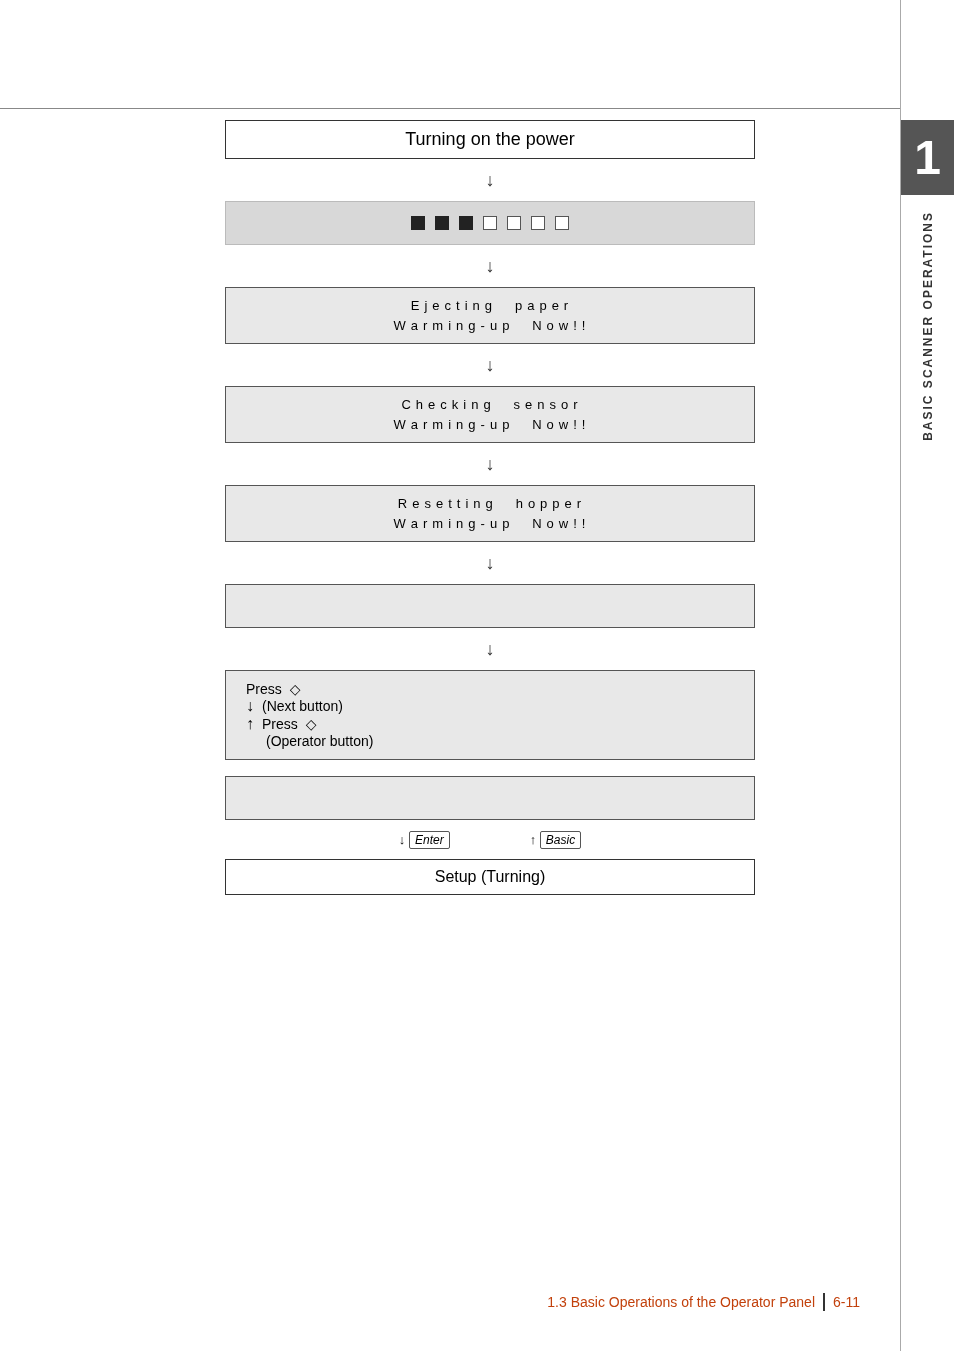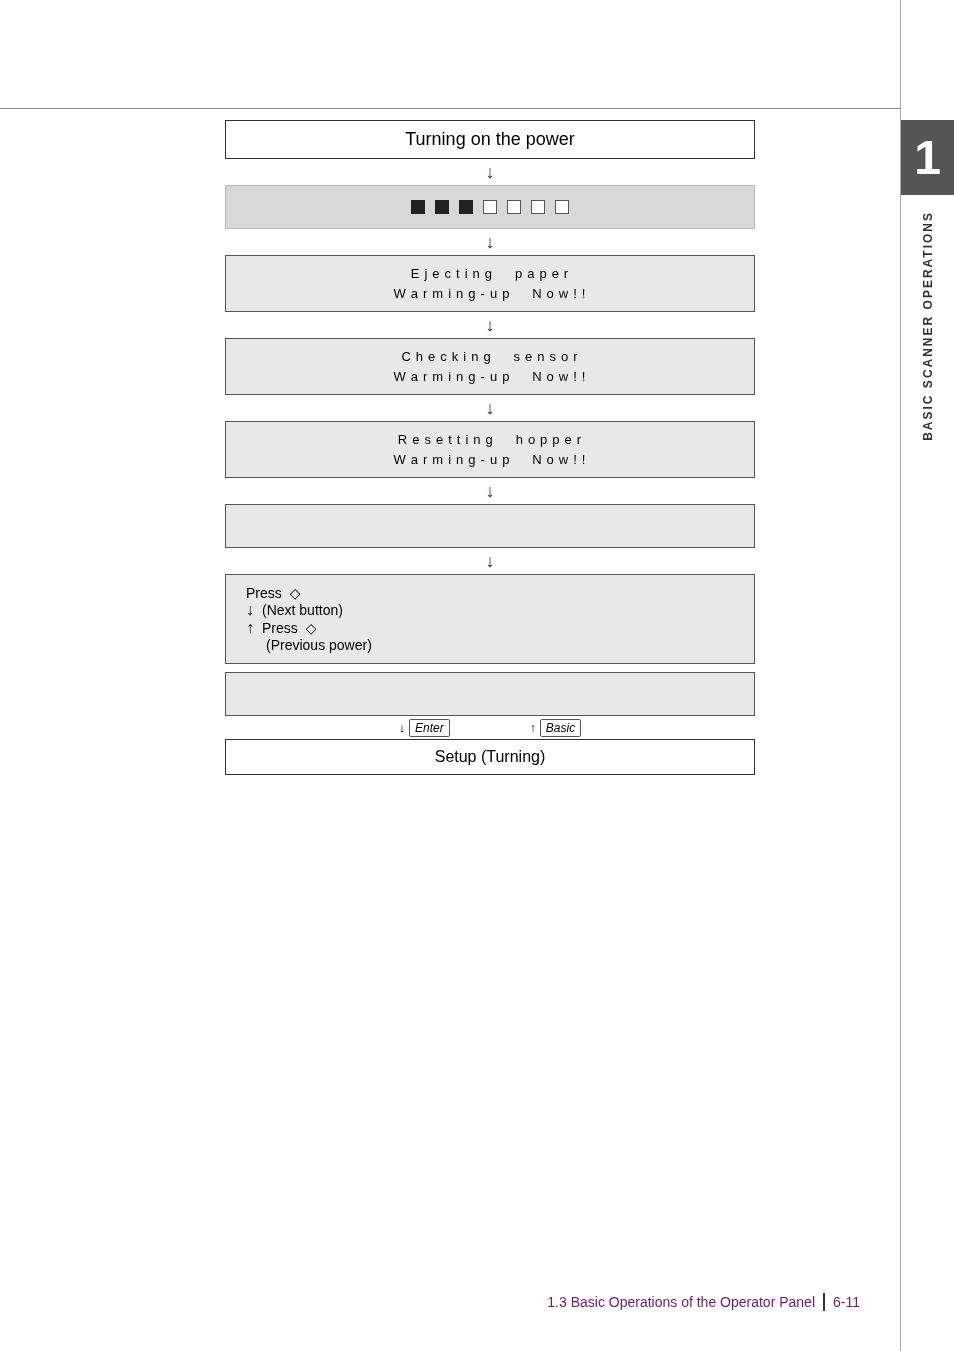--- a/index.html
+++ b/index.html
@@ -64,21 +64,21 @@
       left: 130px;
       width: 720px;
     }
 
     
     .flowchart {
       width: 100%;
       display: flex;
       flex-direction: column;
       align-items: center;
-      gap: 0;
+      gap: 8px;
     }
 
     
     .fc-box {
       border: 1.5px solid #333;
       background: #fff;
       text-align: center;
       padding: 8px 20px;
       width: 530px;
     }
@@ -203,21 +203,21 @@
     .footer {
       position: absolute;
       bottom: 40px;
       left: 0;
       width: 900px;
       display: flex;
       justify-content: flex-end;
       align-items: center;
       padding-right: 40px;
       font-size: 14px;
-      color: #701a75;
+      color: #c2410c;
     }
 
     .footer-divider {
       width: 2px;
       height: 18px;
       background: #333;
       margin: 0 8px;
     }
   </style>
 </head>
@@ -387,21 +387,21 @@
             <span>(Next button)</span>
           </div>
         </div>
         <div class="nav-col-right">
           <div class="nav-item-row">
             <span style="font-size:16px; margin-right:4px;">↑</span>
             <span>Press</span>
             <span style="margin-left:4px;">◇</span>
           </div>
           <div class="nav-item-row">
-            <span style="margin-left:20px;">(Previous power)</span>
+            <span style="margin-left:20px;">(Operator button)</span>
           </div>
         </div>
       </div>
     </div>
 
     <div style="width:530px; border:1px solid #555; background:#e8e8e8; height:44px; margin-top:8px;"></div>
 
     <div class="enter-exit-row" style="width:530px; justify-content: center; gap: 80px; font-style: italic;">
       <div>
         <span>↓</span>

